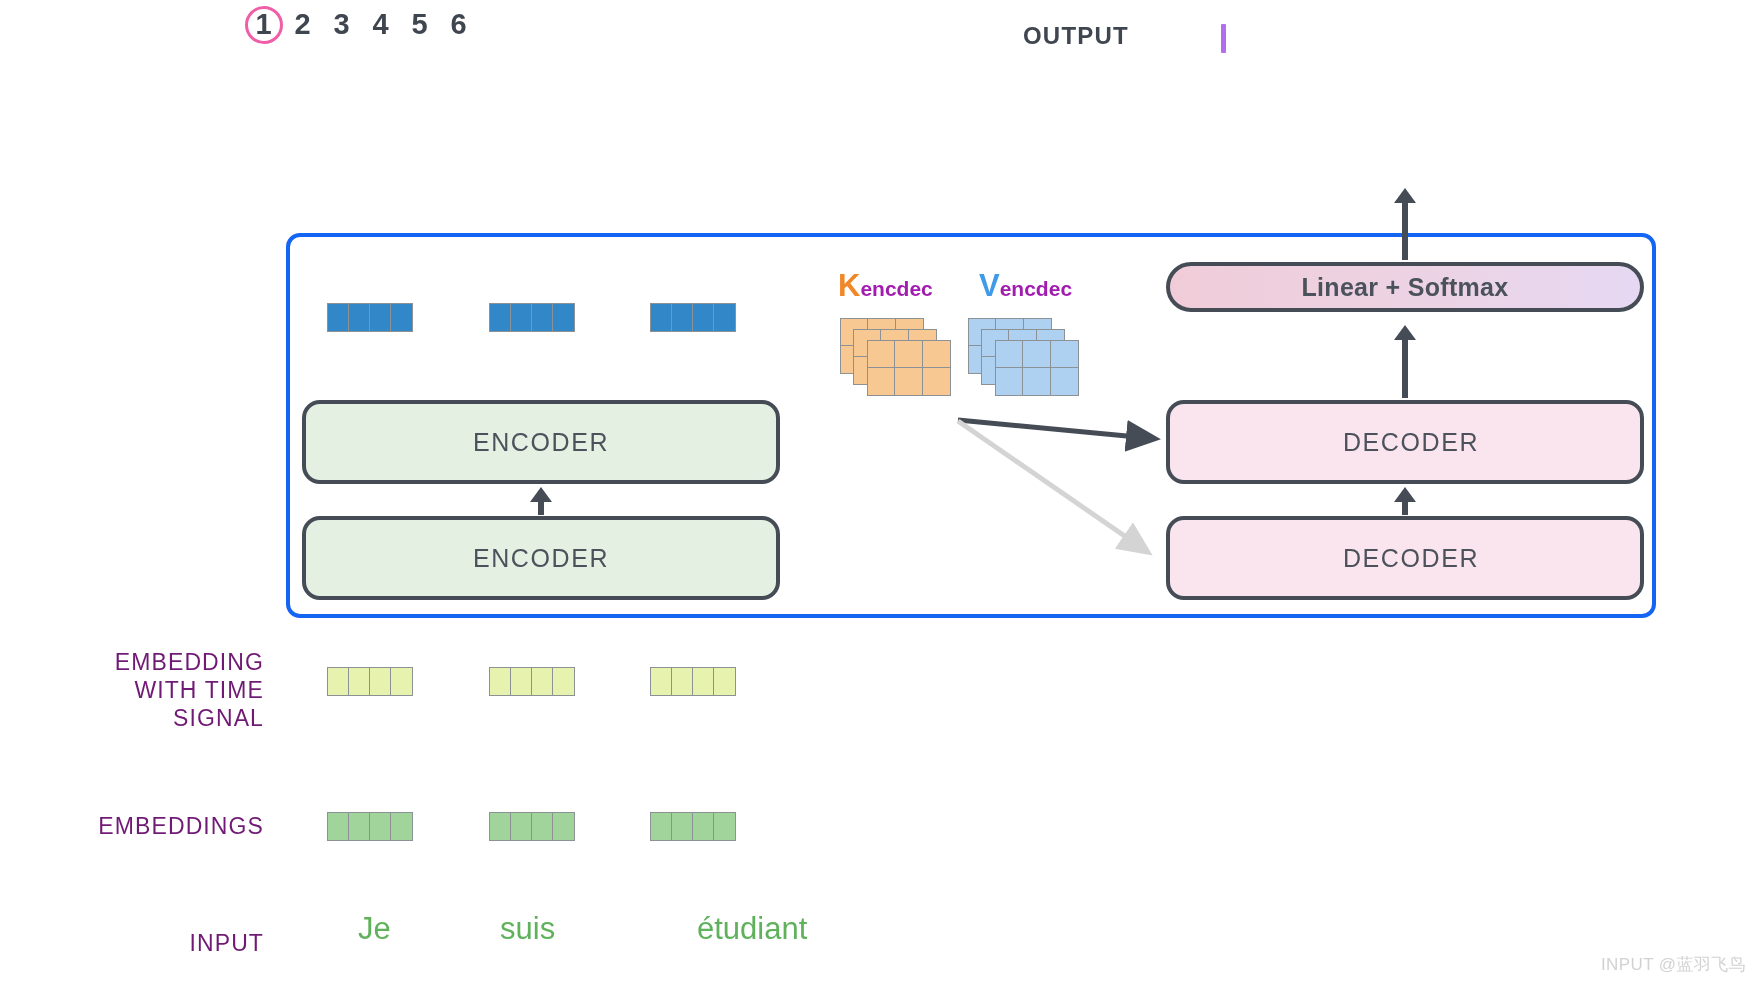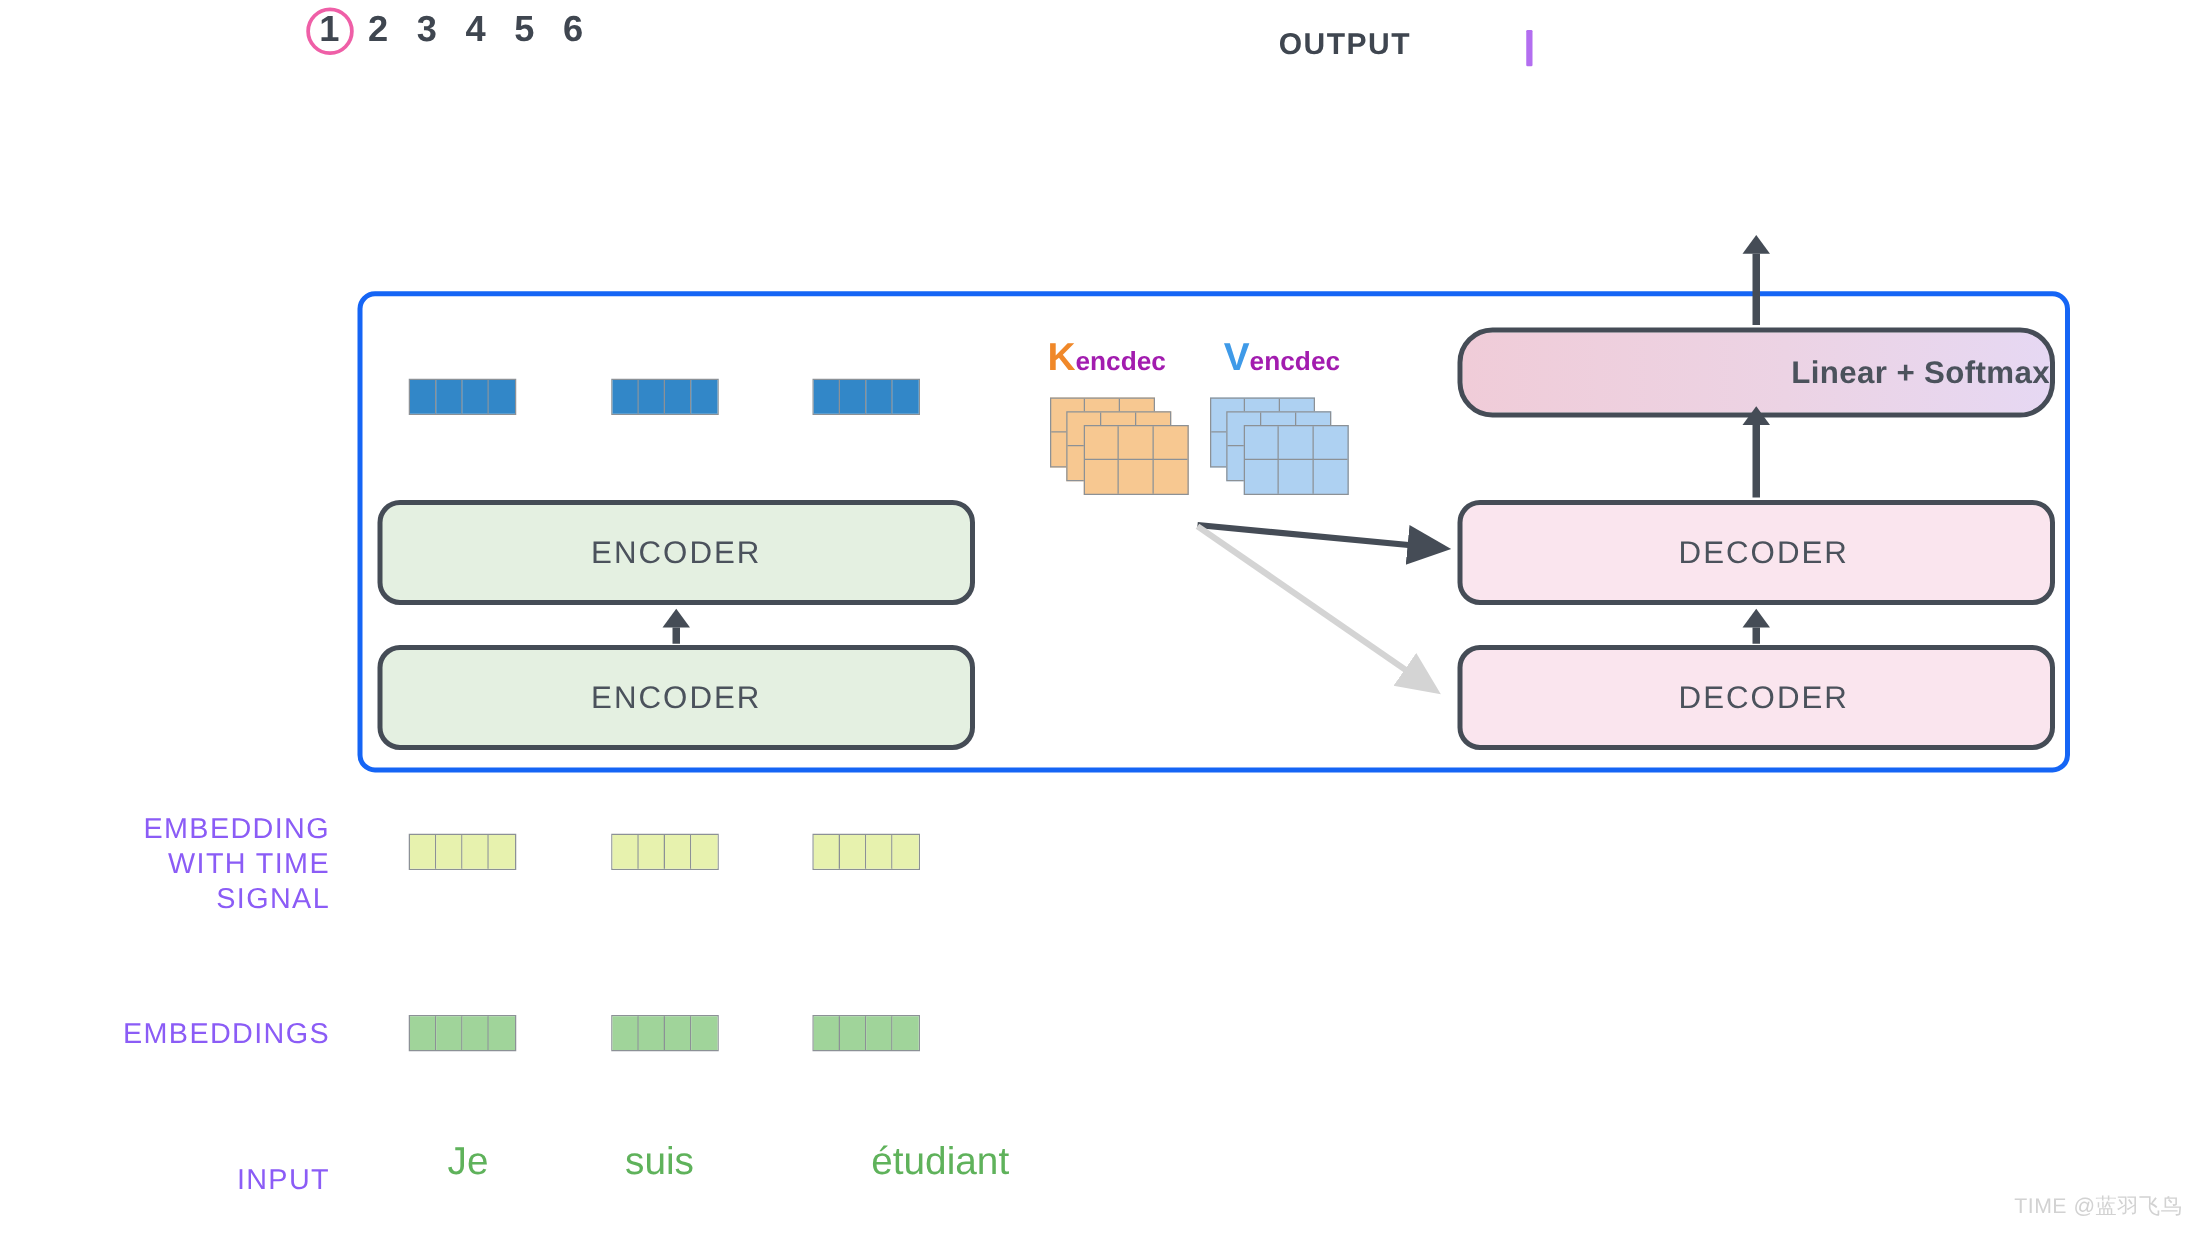--- a/index.html
+++ b/index.html
@@ -125,21 +125,21 @@
     font-size: 25px;
     font-weight: 700;
     letter-spacing: .3px;
     color: #4b525c;
   }
 
   #enc-top    { left: 302px;  top: 400px; width: 478px; height: 84px; }
   #enc-bottom { left: 302px;  top: 516px; width: 478px; height: 84px; }
   #dec-top    { left: 1166px; top: 400px; width: 478px; height: 84px; }
   #dec-bottom { left: 1166px; top: 516px; width: 478px; height: 84px; }
-  #linear-softmax { left: 1166px; top: 262px; width: 478px; height: 72px; justify-content: flex-end; }
+  #linear-softmax { left: 1166px; top: 262px; width: 478px; height: 50px; }
 
   
   .v-arrow {
     position: absolute;
     width: 22px;
     display: flex;
     flex-direction: column;
     align-items: center;
   }
   .v-arrow .head {
@@ -235,21 +235,21 @@
     font-size: 21px;
     font-weight: 700;
     color: #a21caf;
   }
 
   
   .row-label {
     position: absolute;
     font-size: 23px;
     letter-spacing: 1.1px;
-    color: #8b5cf6;
+    color: #701a75;
     text-align: right;
     line-height: 1.22;
   }
 
   
   .word {
     position: absolute;
     font-size: 31px;
     color: #5fb25b;
     white-space: nowrap;
@@ -463,15 +463,15 @@
     <span class="cell"></span>
     <span class="cell"></span>
   </div>
 
   <div class="row-label" style="left:44px; top:929px; width:220px;">INPUT</div>
 
   <div class="word" style="left:358px; top:911px;">Je</div>
   <div class="word" style="left:500px; top:911px;">suis</div>
   <div class="word" style="left:649px; top:911px;margin-left:48px;">étudiant</div>
 
-  <div class="watermark">TIME @蓝羽飞鸟</div>
+  <div class="watermark">INPUT @蓝羽飞鸟</div>
 
 </div>
 
 </body></html>

